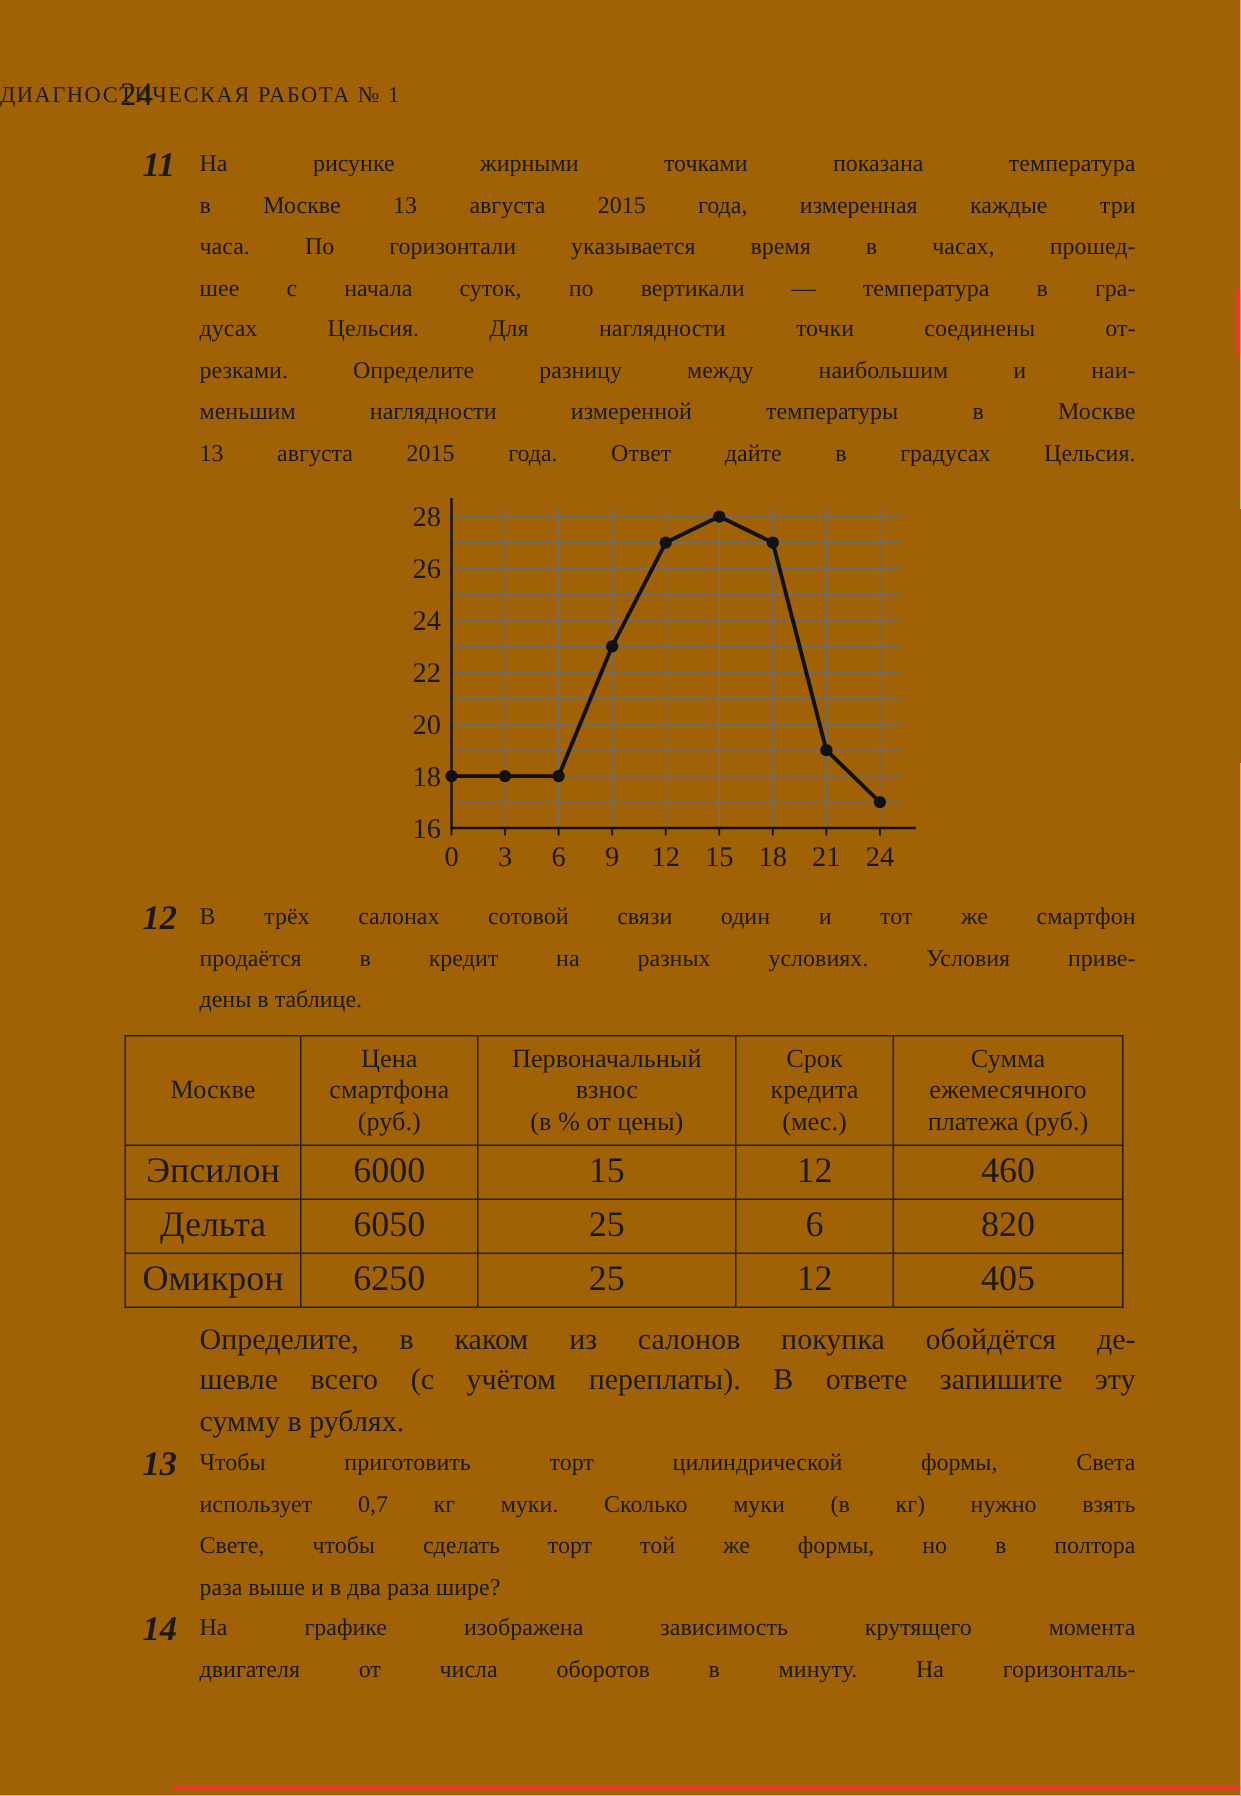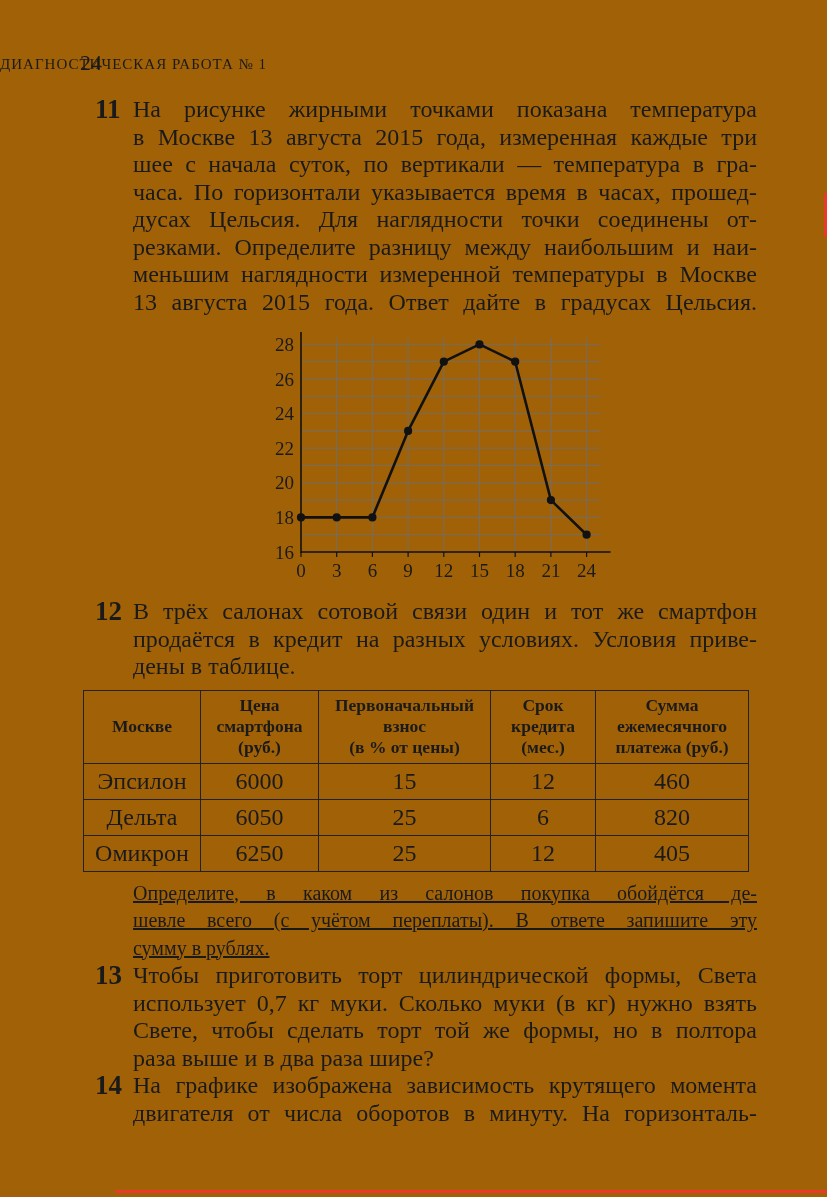--- a/index.html
+++ b/index.html
@@ -11,34 +11,34 @@
   
   .hdr{position:absolute; top:50px; left:0; width:100%; height:26px;}
   .pageno{position:absolute; left:80px; top:0; font-size:22px; line-height:26px;}
   .runhead{
     position:absolute; left:0; width:100%; top:4px; text-align:left;
     font-size:15px; letter-spacing:1px; line-height:20px;
   }
   
   .content{position:absolute; top:96px; left:0; width:100%;}
   .problem{display:flex; align-items:flex-start;}
-  .pnum{flex:none; width:38px; margin-left:95px; font-weight:700; font-size:27px; line-height:27.5px;}
-  .ptext{flex:none; width:624px; font-size:24px; line-height:27.5px;}
-  .cont-text{margin-left:133px; width:624px; font-size:20px; line-height:27.5px;text-decoration:underline;}
+  .pnum{flex:none; width:38px; margin-left:95px; font-weight:700; font-size:23px; line-height:27.5px;font-style:italic;}
+  .ptext{flex:none; width:624px; font-size:16px; line-height:27.5px;}
+  .cont-text{margin-left:133px; width:624px; font-size:20px; line-height:27.5px;}
   .jline{text-align:justify; text-align-last:justify; white-space:normal;}
   .jline.lastfree{text-align-last:left;}
   
   .chart-wrap{margin-top:8px; margin-left:133px; width:624px; height:262px;
               display:flex; justify-content:center;}
   
   .tablewrap{margin-top:9px; margin-left:83px; width:665px;}
   table.cond{border-collapse:collapse; width:665px; table-layout:fixed;
              font-size:18px;}
   table.cond th, table.cond td{border:1.4px solid #222; padding:2px 4px; text-align:center;}
-  table.cond th{font-weight:700; font-size:17.5px; line-height:21px; height:68px; vertical-align:middle;}
+  table.cond th{font-weight:400; font-size:17.5px; line-height:21px; height:68px; vertical-align:middle;}
   table.cond td{font-size:24px; height:31px; vertical-align:middle;}
   col.c1{width:117px;} col.c2{width:118px;} col.c3{width:172px;} col.c4{width:105px;} col.c5{width:153px;}
   
   .mt12{margin-top:12px;} .mt8{margin-top:8px;}
   
   .mark-right{position:absolute; right:0; top:193px; width:3px; height:44px;}
   .mark-bottom{position:absolute; left:115px; right:0; bottom:4px; height:3px;}
 </style>
 </head>
 <body>
@@ -50,22 +50,22 @@
     <div class="runhead">ДИАГНОСТИЧЕСКАЯ РАБОТА № 1</div>
   </div>
 
   <div class="content">
 
     <div class="problem">
       <div class="pnum">11</div>
       <div class="ptext">
           <div class="jline">На рисунке жирными точками показана температура</div>
           <div class="jline">в Москве 13 августа 2015 года, измеренная каждые три</div>
+          <div class="jline">часа. По горизонтали указывается время в часах, прошед-</div>
           <div class="jline">шее с начала суток, по вертикали — температура в гра-</div>
-          <div class="jline">часа. По горизонтали указывается время в часах, прошед-</div>
           <div class="jline">дусах Цельсия. Для наглядности точки соединены от-</div>
           <div class="jline">резками. Определите разницу между наибольшим и наи-</div>
           <div class="jline">меньшим наглядности измеренной температуры в Москве</div>
           <div class="jline">13 августа 2015 года. Ответ дайте в градусах Цельсия.</div>
         </div>
     </div>
 
     <div class="chart-wrap">
       <svg id="temp-chart" width="372" height="262" viewBox="0 0 372 262">
           <line x1="42" y1="210.7" x2="341.6" y2="210.7" stroke="#6e6e6e" stroke-width="0.9"></line>

